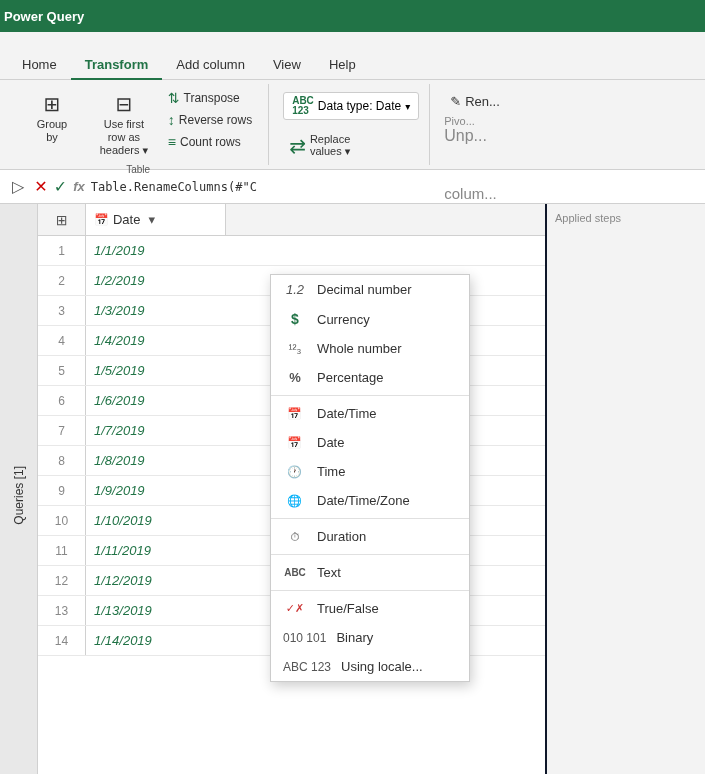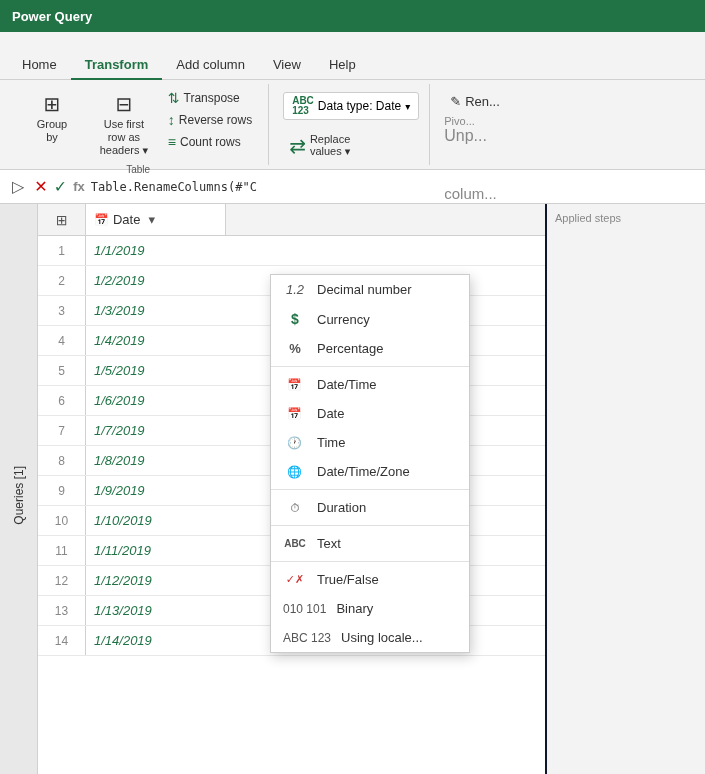--- a/index.html
+++ b/index.html
@@ -2,21 +2,21 @@
 <html><head>
   <meta charset="utf-8">
   <style>
     * { box-sizing: border-box; margin: 0; padding: 0; }
     body { font-family: 'Segoe UI', Arial, sans-serif; font-size: 13px; background: #f3f3f3; width: 705px; height: 774px; overflow: hidden; }
 
     
     .title-bar {
       background: #217346;
       color: white;
-      padding: 4px 12px;
+      padding: 4px 4px;
       font-size: 13px;
       font-weight: 600;
       height: 32px;
       display: flex;
       align-items: center;
     }
 
     
     .ribbon-tabs {
       background: #f3f3f3;
@@ -131,21 +131,21 @@
       align-items: center;
       background: white;
       border-bottom: 1px solid #d0d0d0;
       height: 34px;
       padding: 0 8px;
       gap: 6px;
     }
     .formula-expand { cursor: pointer; font-size: 16px; color: #555; padding: 0 4px; }
     .formula-check { color: #217346; cursor: pointer; font-size: 16px; }
     .formula-cancel { color: #cc0000; cursor: pointer; font-size: 16px; }
-    .formula-fx { color: #888; font-size: 13px; font-weight: bold; }
+    .formula-fx { color: #888; font-style: italic; font-size: 13px; font-weight: bold; }
 
     
     .main-area {
       display: flex;
       height: calc(774px - 32px - 36px - 90px - 34px);
       background: #f0f0f0;
     }
 
     
     .left-sidebar {
@@ -451,20 +451,24 @@
       <div class="dropdown-menu" id="dropdown-menu">
       <div class="dropdown-item">
     <span class="di-icon" style="color:#555; font-size:13px; font-style:italic;">1.2</span>
     <span>Decimal number</span>
   </div>
           <div class="dropdown-item">
     <span class="di-icon" style="color:#217346; font-size:14px; font-weight:bold;">$</span>
     <span>Currency</span>
   </div>
           <div class="dropdown-item">
+    <span class="di-icon" style="color:#555; font-size:12px;">¹²₃</span>
+    <span>Whole number</span>
+  </div>
+          <div class="dropdown-item">
     <span class="di-icon" style="color:#555; font-size:13px; font-weight:bold;">%</span>
     <span>Percentage</span>
   </div>
           <div class="dropdown-divider"></div>
           <div class="dropdown-item">
     <span class="di-icon" style="color:#555; font-size:12px;">📅</span>
     <span>Date/Time</span>
   </div>
           <div class="dropdown-item">
     <span class="di-icon" style="color:#555; font-size:12px;">📅</span>

